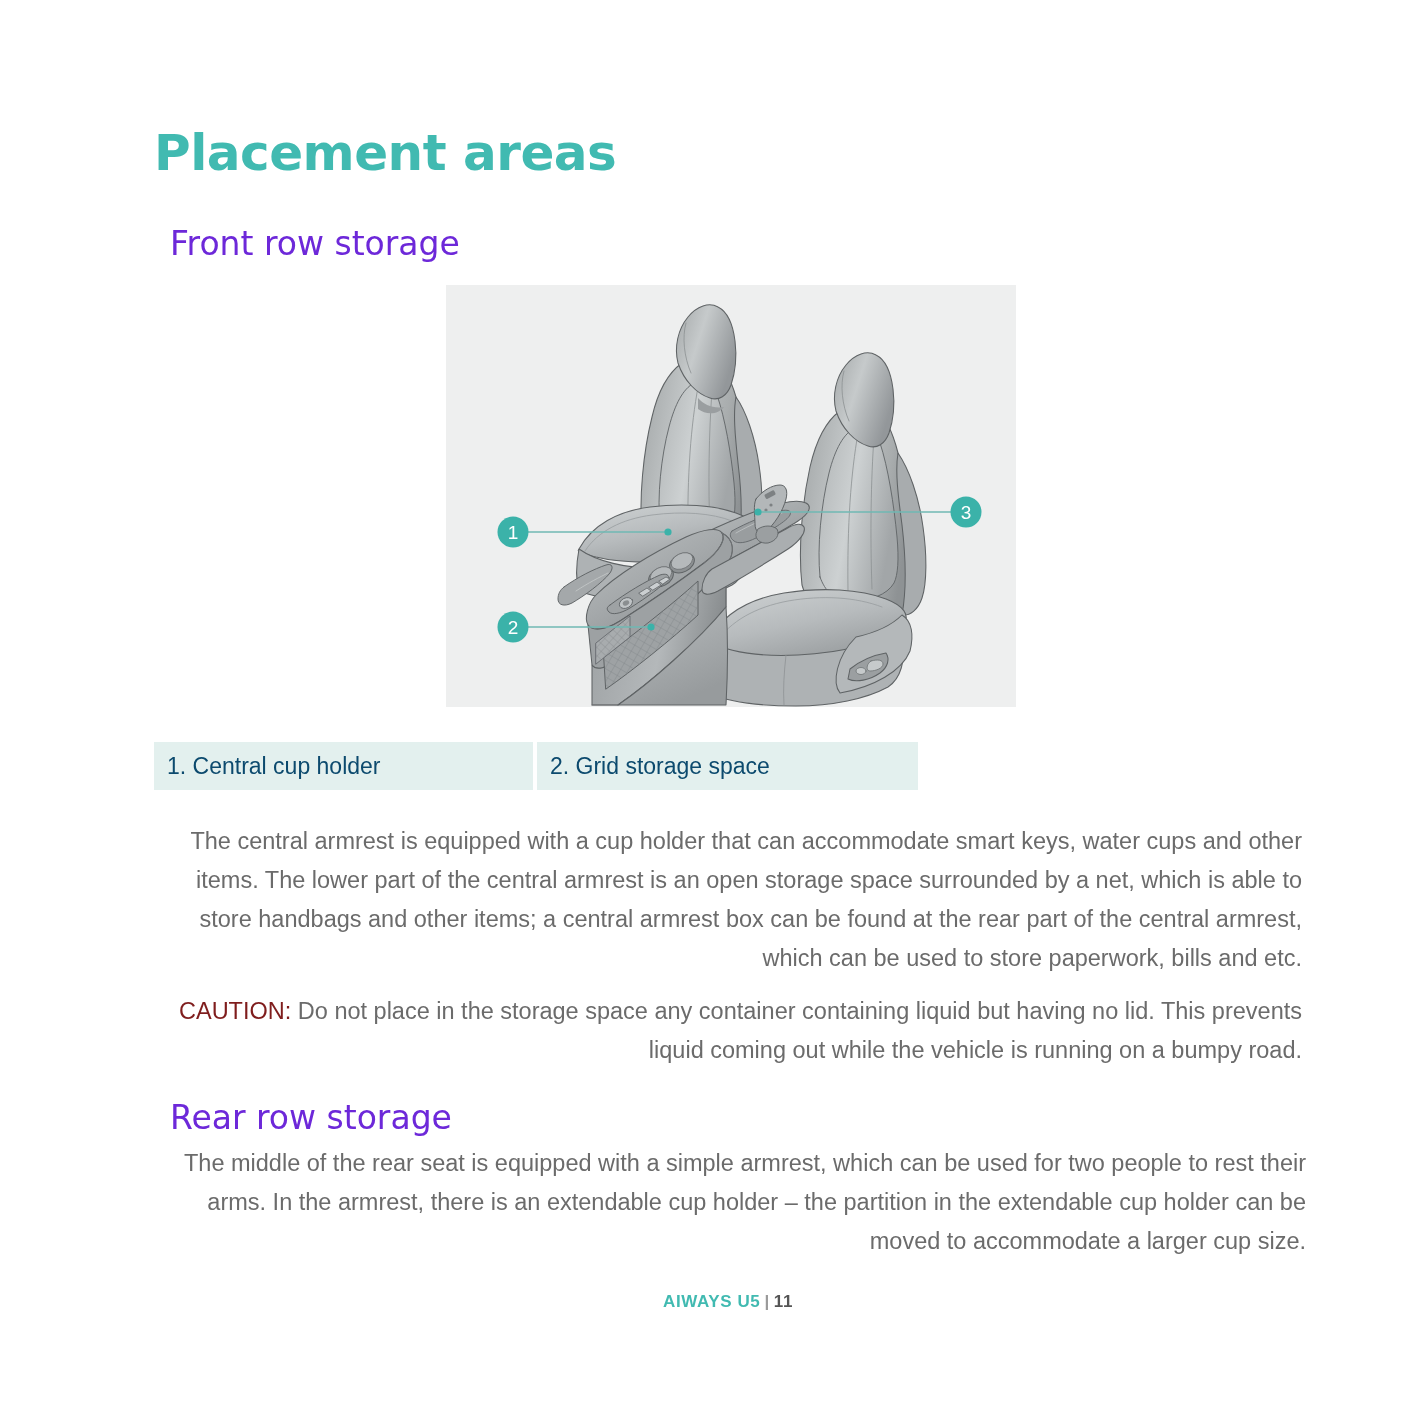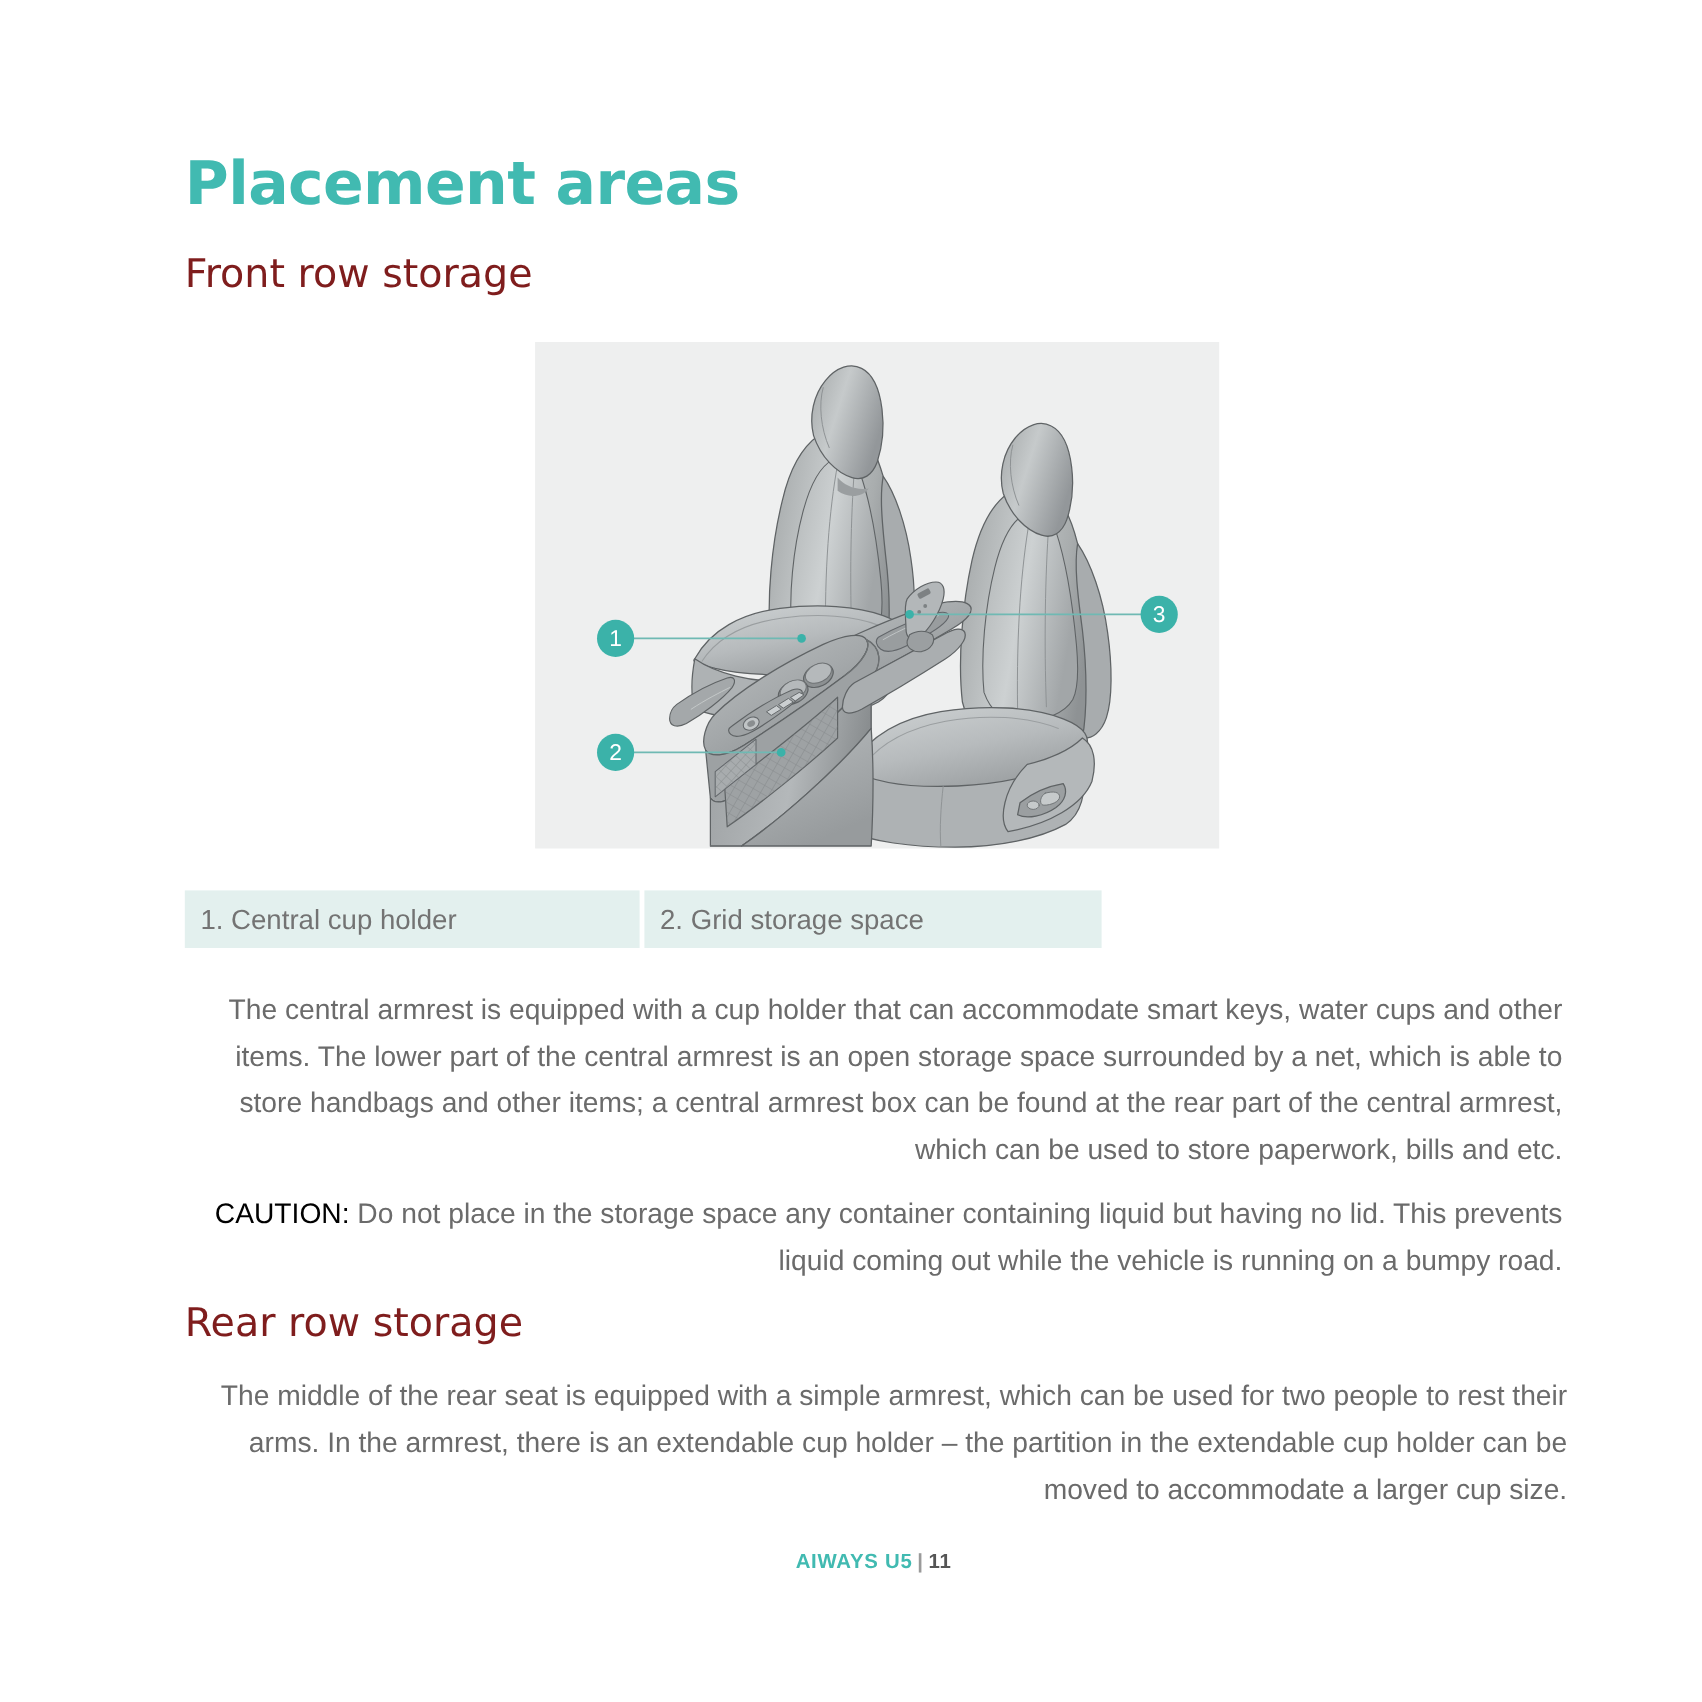--- a/index.html
+++ b/index.html
@@ -34,22 +34,22 @@
     letter-spacing: -0.5px;
     margin: 0;
     position: absolute;
     top: 126px;
     left: 0;
     line-height: 1.1;
   }
   .section-heading {
     font-size: 33px;
     font-weight: normal;
-    color: #7f1d1d;
-    margin: 0;
+    color: #6d28d9;
+    margin: 16px;
     line-height: 1.2;
   }
   .sub-heading-front {
     position: absolute;
     top: 208px;
     left: 0;
   }
   .sub-heading-rear {
     position: absolute;
     top: 1082px;
@@ -86,21 +86,21 @@
     display: flex;
     align-items: center;
     box-sizing: border-box;
     padding-left: 13px;
   }
   .caption-cell.c1 { width: 379px; }
   .caption-cell.c2 { width: 381px; margin-left: 4px; }
   .caption-cell.c3 { width: 384px; margin-left: 4px; }
   .caption-text {
     font-size: 23px;
-    color: #737373;
+    color: #0c4a6e;
     font-family: "Liberation Sans", sans-serif;
     white-space: nowrap;
   }
 
   
   .body-text {
     font-size: 23.5px;
     color: #6b6b6b;
     line-height: 39px;
     font-family: "Liberation Sans", sans-serif;
@@ -113,21 +113,21 @@
     left: 0;
     width: 1148px;
   }
   .para-caution {
     position: absolute;
     top: 992px;
     left: 0;
     width: 1148px;
   }
   .caution-label {
-    color: #000000;
+    color: #7f1d1d;
   }
   .para-rear {
     position: absolute;
     top: 1144px;
     left: 4px;
     width: 1148px;
   }
 
   
   .footer {

